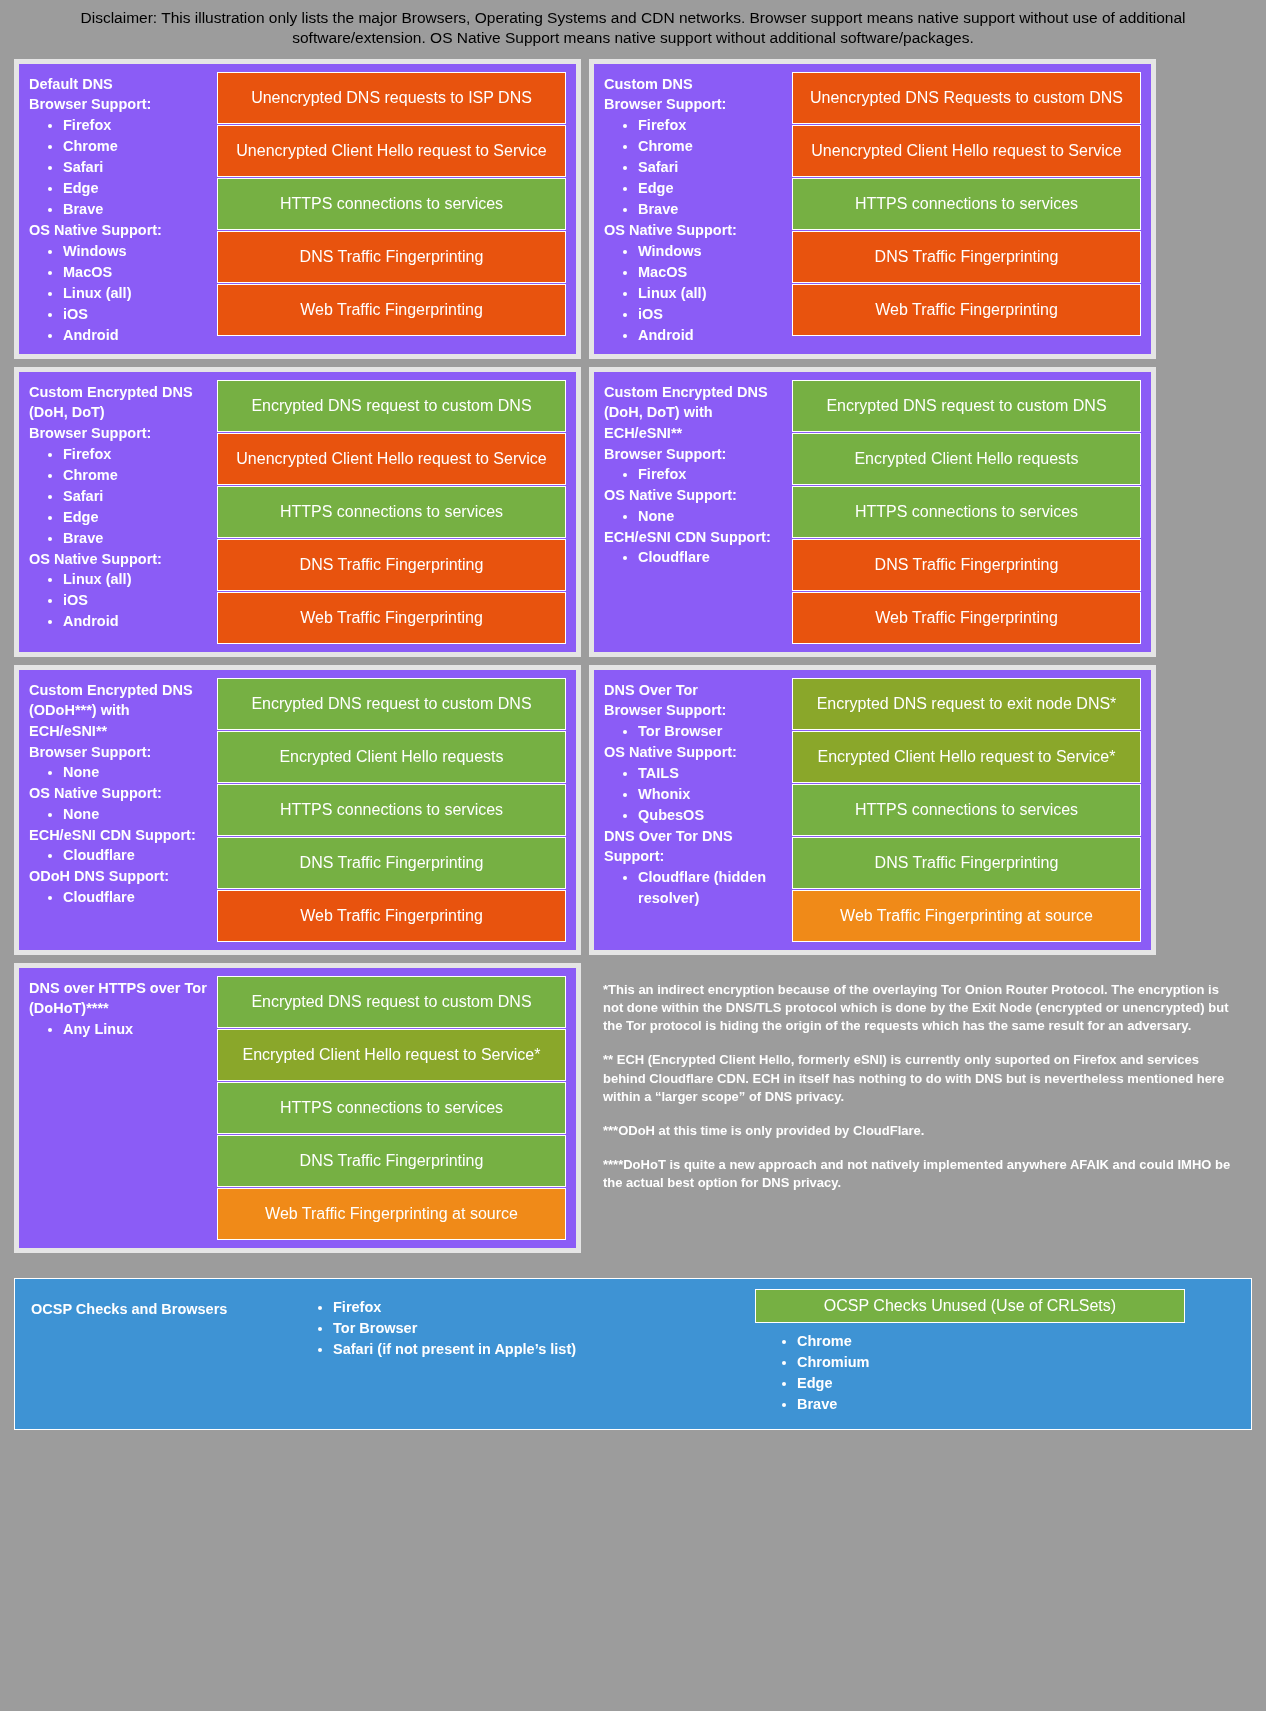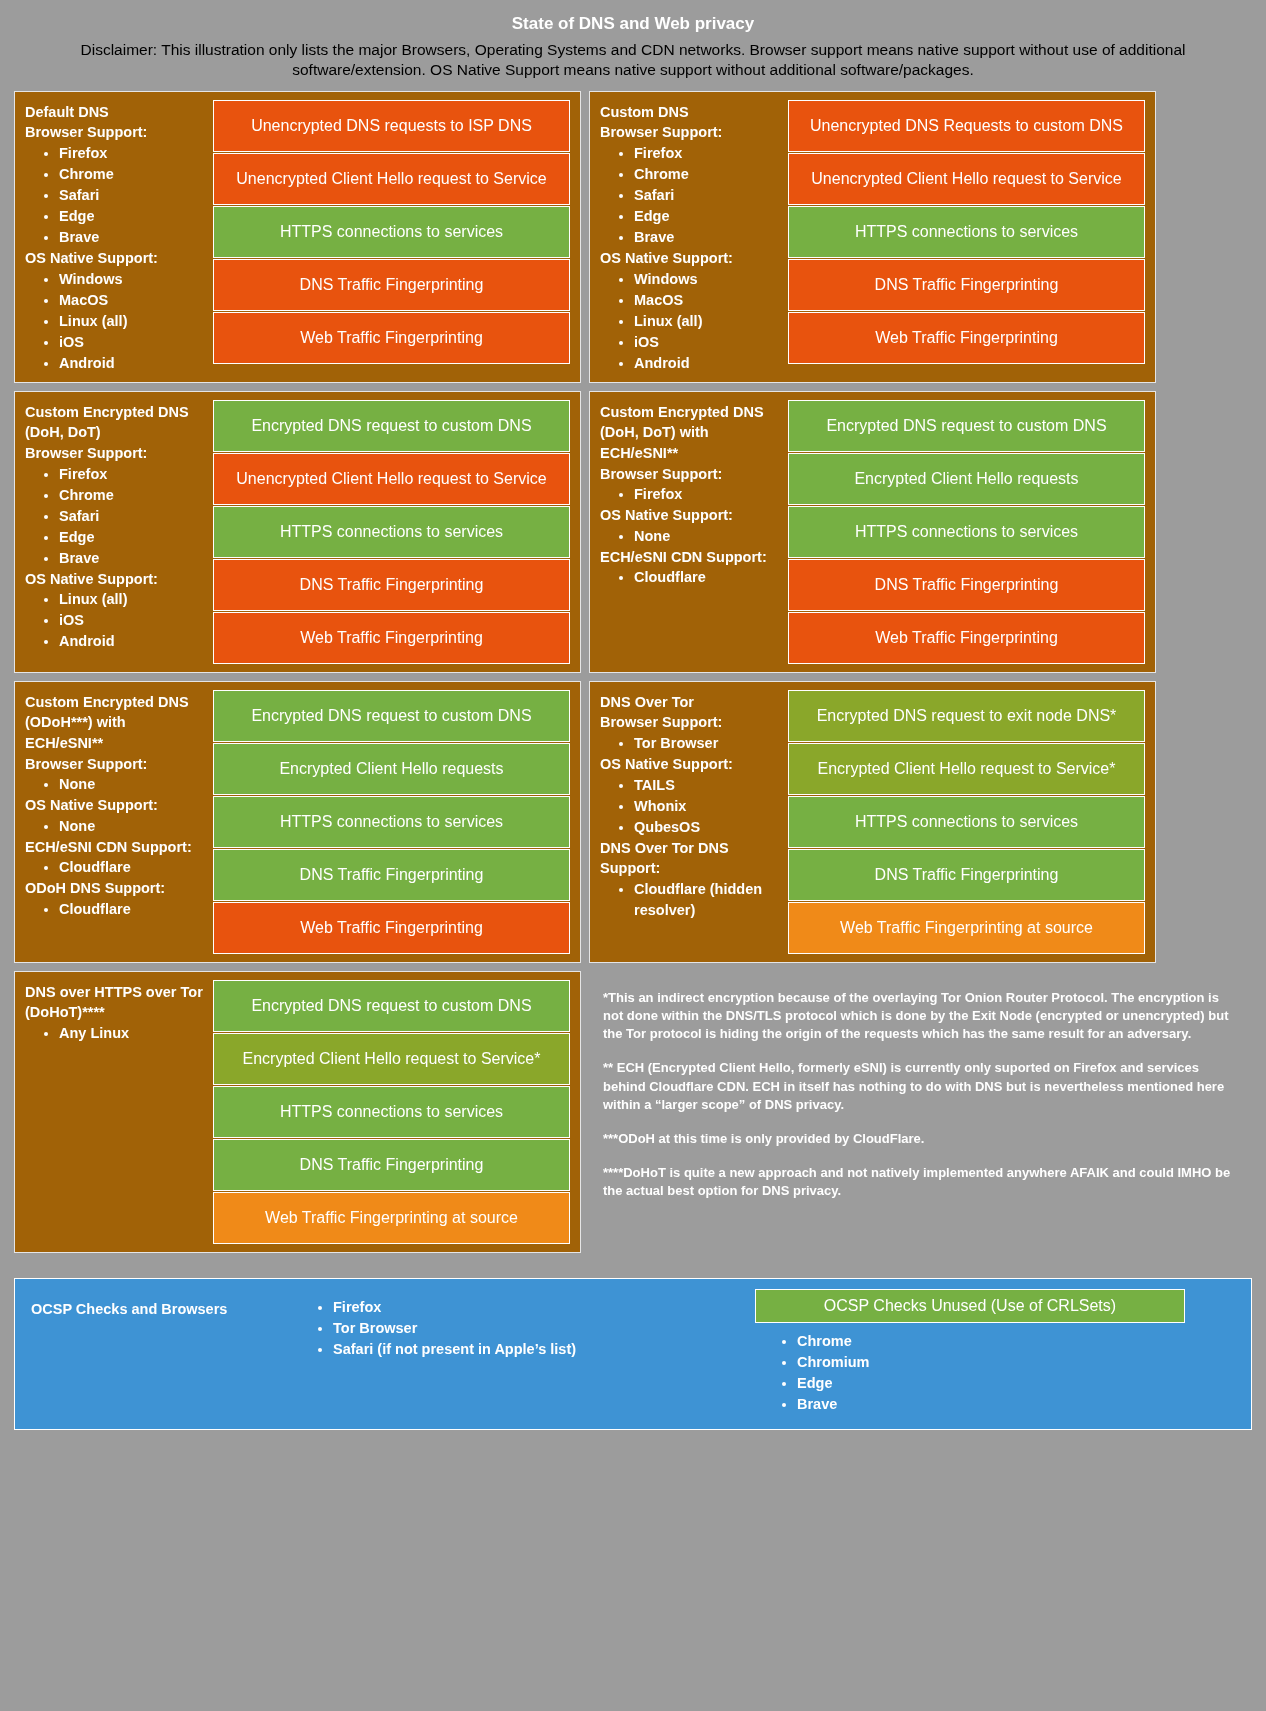--- a/index.html
+++ b/index.html
@@ -33,22 +33,22 @@
     color: #000000;
     line-height: 1.32;
     padding: 0 18px 10px 18px;
   }
   .grid {
     display: flex;
     flex-wrap: wrap;
     gap: 8px;
   }
   .panel {
-    background: #a16207;
-    border: 1px solid #e5e5e5;
+    background: #8b5cf6;
+    border: 5px solid #e5e5e5;
     box-sizing: border-box;
     display: flex;
     padding: 8px 10px 8px 10px;
   }
   .panel.half {
     width: 567px;
   }
   .panel-left {
     width: 182px;
     flex: 0 0 182px;
@@ -139,21 +139,20 @@
   }
   .ocsp-col { width: 430px; }
   .ocsp-col .bar { min-height: 34px; font-size: 16px; }
   .ocsp-col ul.bul { margin-top: 8px; padding-left: 42px; }
 </style>
 </head>
 <body>
 
 <div class="page">
 
-  <div class="title">State of DNS and Web privacy</div>
   <div class="disclaimer">Disclaimer: This illustration only lists the major Browsers, Operating Systems and CDN networks. Browser support means native support without use of additional software/extension. OS Native Support means native support without additional software/packages.</div>
 
   <div class="grid">
 
     <div class="panel half">
       <div class="panel-left">
         <span class="hdr">Default DNS</span>
         <span class="hdr">Browser Support:</span>
         <ul class="bul">
           <li>Firefox</li>

